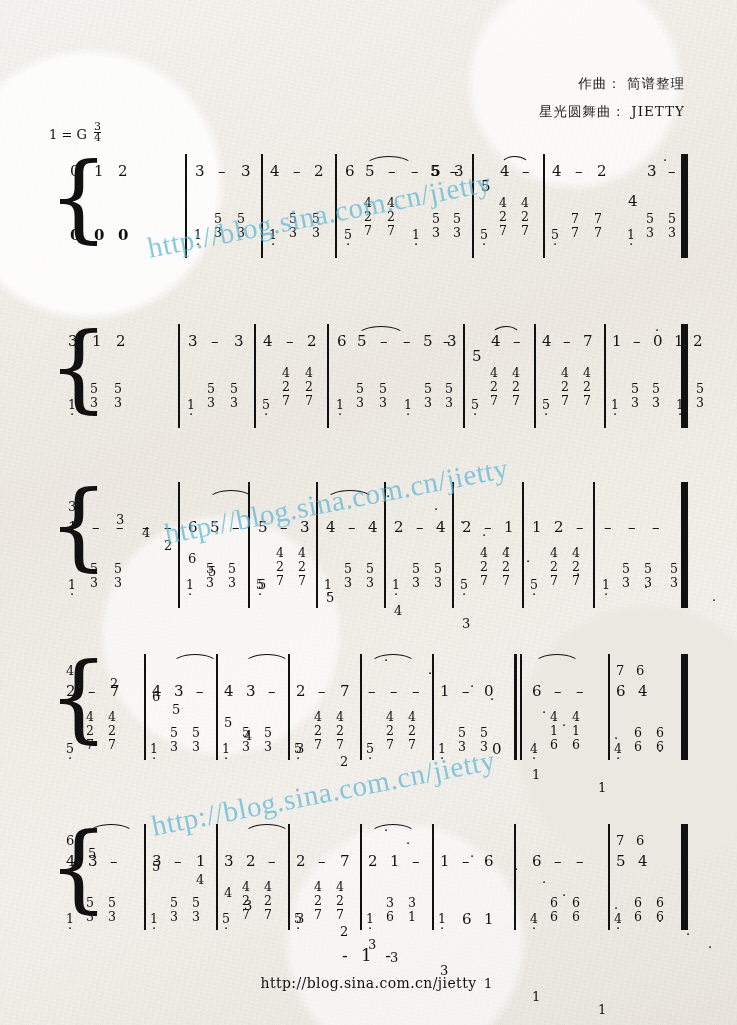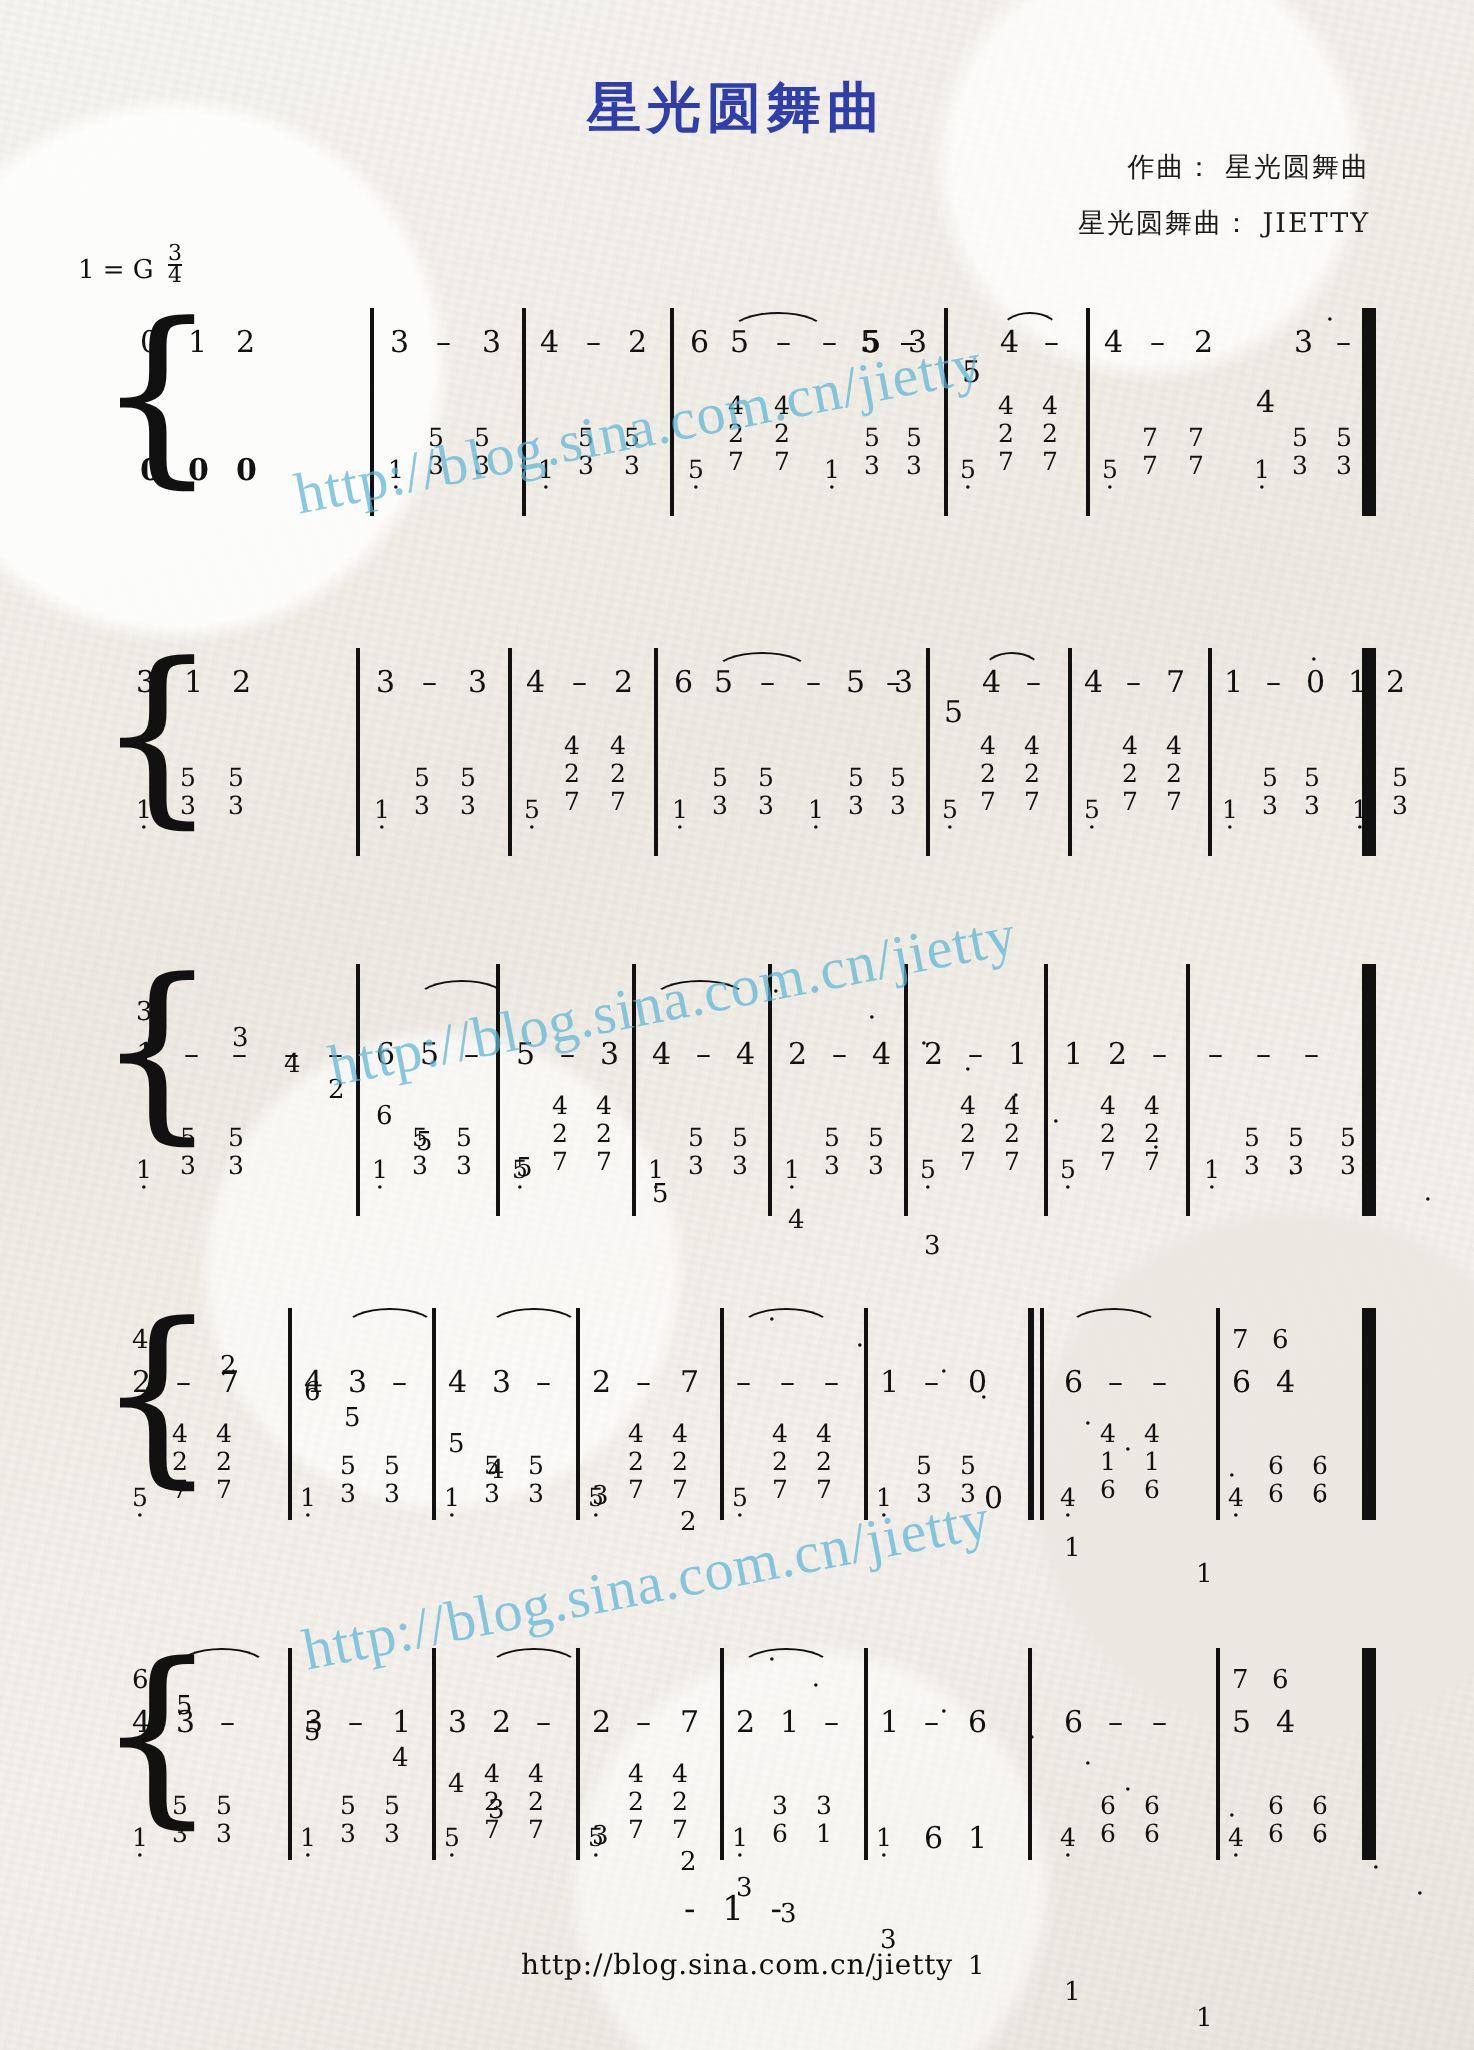--- a/index.html
+++ b/index.html
@@ -55,21 +55,21 @@
     color: #1b1b1b;
     letter-spacing: 1px;
     font-family: "DejaVu Serif", serif;
     white-space: nowrap;
   }
   .credit.c1 { top: 75px; }
   .credit.c2 { top: 103px; }
 
   .keysig {
     position: absolute;
-    left: 39px;
+    left: 49px;
     top: 122px;
     font-size: 13px;
     color: #111;
     font-family: "DejaVu Serif", serif;
   }
   .keysig .frac {
     display: inline-block;
     vertical-align: -2px;
     text-align: center;
     line-height: 0.92;
@@ -206,22 +206,21 @@
     letter-spacing: 0.4px;
   }
 </style>
 </head>
 <body>
 
 <div class="paper"></div>
 
 <div class="sheet">
 
-  <div class="title">星光圆舞曲</div>
-  <div class="credit c1">作曲： 星光圆舞曲</div>
+  <div class="credit c1">作曲： 简谱整理</div>
   <div class="credit c2">星光圆舞曲： JIETTY</div>
 
   <div class="keysig">
     <span>1 = G</span>
     <span class="frac">
       <span class="num">3</span>
       <span class="den">4</span>
     </span>
   </div>
 

